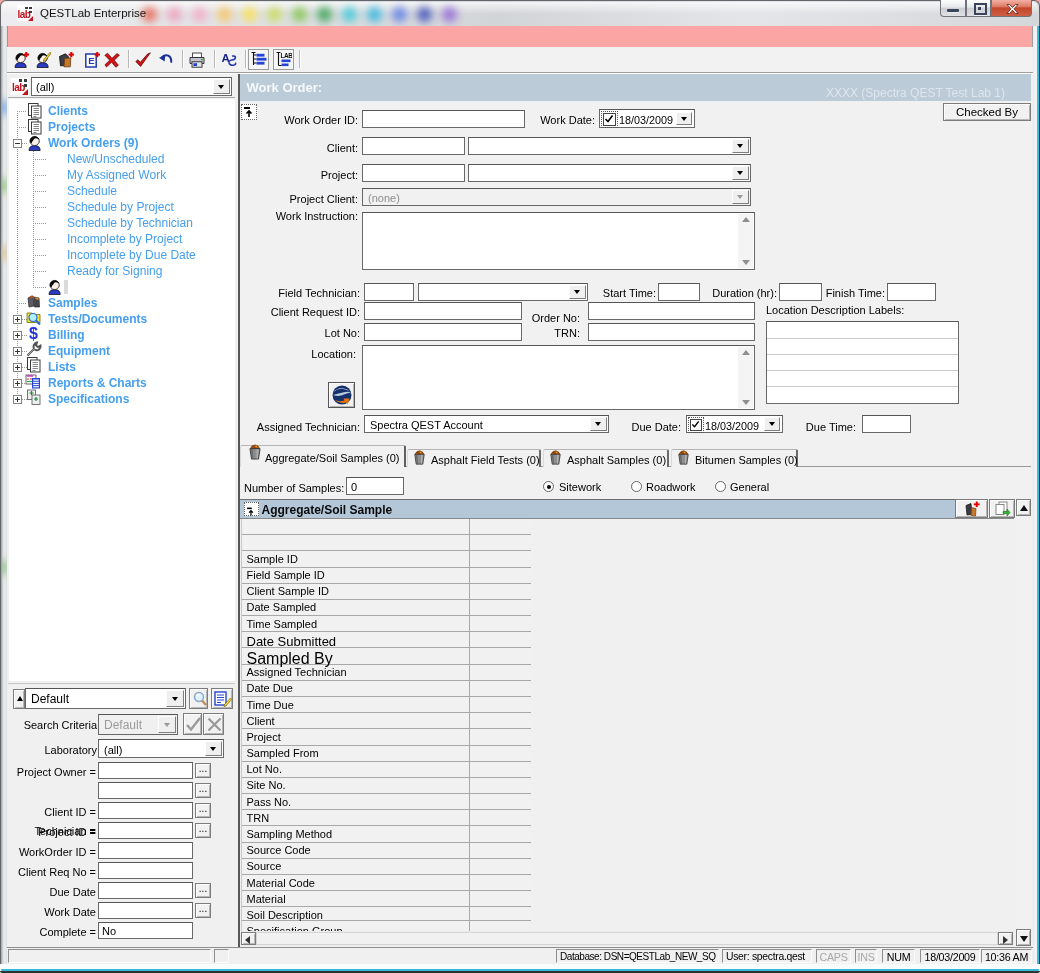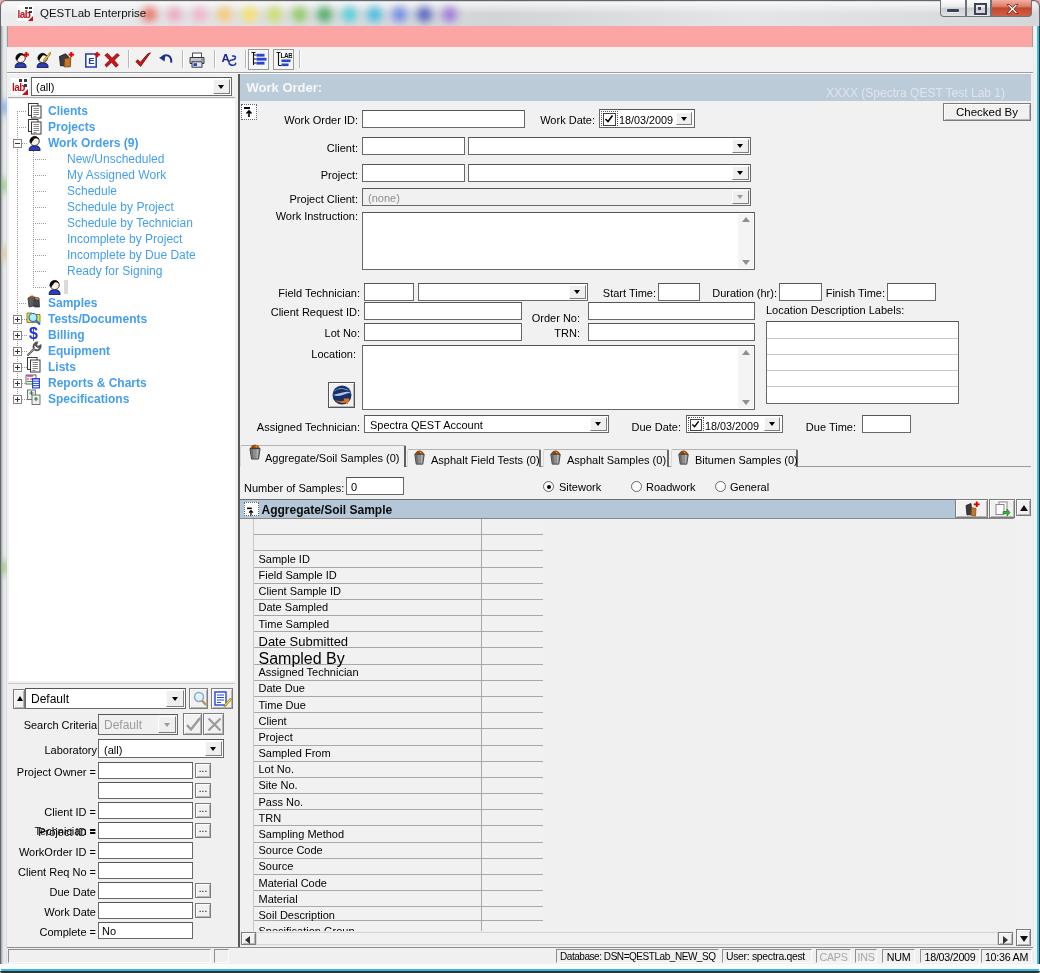--- a/index.html
+++ b/index.html
@@ -563,21 +563,21 @@
 <div class="btn" style="left:989px;top:499px;width:26px;height:18.5px;">
  <svg style="position:absolute;left:4px;top:1px;" width="17" height="17" viewBox="0 0 17 17">
         <rect x="5" y="1" width="8" height="10" fill="#fff" stroke="#888" stroke-width="1"></rect>
         <rect x="2" y="3.5" width="8" height="10" fill="#fff" stroke="#888" stroke-width="1"></rect>
         <path d="M9 13.5 L13 13.5 L13 11 L16 14.5 L13 18 L13 15.5 L9 15.5 Z" fill="#2fba2f" stroke="#127012" stroke-width="0.6" transform="translate(0,-3)"></path>
       </svg>
 </div>
 
 <div class="abs" style="left:239.5px;top:517.5px;width:774.5px;height:413.5px;background:#f0f0f0;border-top:1px solid #888;box-sizing:border-box;"></div>
 <div id="grid" class="abs" style="left:240.5px;top:518.5px;width:290px;height:412.5px;">
-<div class="abs" style="left:0;top:0;width:290px;height:412.5px;overflow:hidden;background:repeating-linear-gradient(to bottom,#f1f1f1 0px,#f1f1f1 15.18px,#a8a8a8 15.18px,#a8a8a8 16.18px);border-left:1px solid #c8c8c8;box-sizing:border-box;margin-left:12px;">
+<div class="abs" style="left:0;top:0;width:290px;height:412.5px;overflow:hidden;background:repeating-linear-gradient(to bottom,#f1f1f1 0px,#f1f1f1 15.18px,#a8a8a8 15.18px,#a8a8a8 16.18px);border-left:1px solid #c8c8c8;box-sizing:border-box;">
 <i class="abs" style="left:227.5px;top:0;width:1px;height:100%;background:#a8a8a8;"></i>
 
 <i class="abs" style="left:0;top:401.3px;width:290px;height:1px;background:#a8a8a8;"></i>
 <span class="abs" style="left:5px;top:34.4px;font-size:11px;color:#000;white-space:nowrap;">Sample ID</span>
 <span class="abs" style="left:5px;top:50.5px;font-size:11px;color:#000;white-space:nowrap;">Field Sample ID</span>
 <span class="abs" style="left:5px;top:66.7px;font-size:11px;color:#000;white-space:nowrap;">Client Sample ID</span>
 <span class="abs" style="left:5px;top:82.9px;font-size:11px;color:#000;white-space:nowrap;">Date Sampled</span>
 <span class="abs" style="left:5px;top:99.1px;font-size:11px;color:#000;white-space:nowrap;">Time Sampled</span>
 <span class="abs" style="left:5px;top:115.3px;font-size:13px;color:#000;white-space:nowrap;">Date Submitted</span>
 <span class="abs" style="left:5px;top:131.4px;font-size:16px;color:#000;white-space:nowrap;">Sampled By</span>

